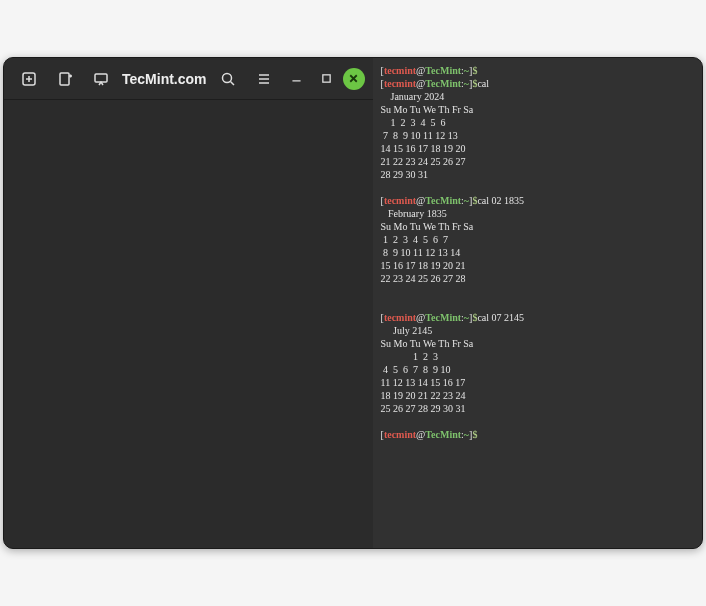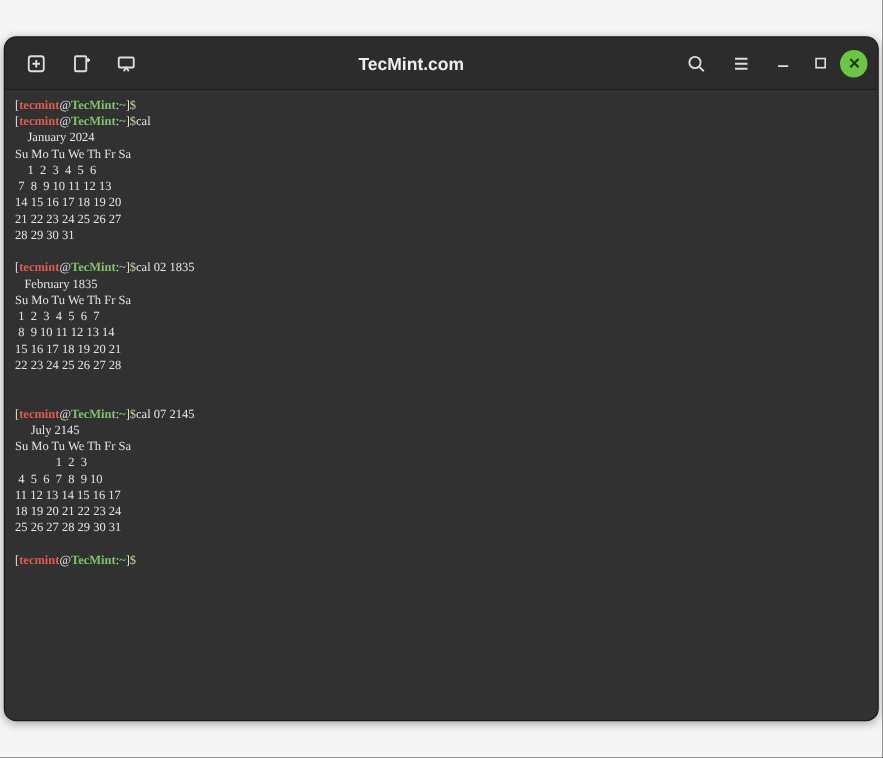--- a/index.html
+++ b/index.html
@@ -4,26 +4,26 @@
 <style>
   * { box-sizing: border-box; }
   body {
     margin: 0; padding: 0;
     background: #f5f5f5;
     font-family: sans-serif;
     display: flex; align-items: center; justify-content: center;
     width: 706px; height: 606px;
   }
   .window {
-    width: 700px; height: 548px;
+    width: 700px; height: 492px;
     background: #2b2b2b;
     border-radius: 10px;
     border: 1px solid #1a1a1a;
     overflow: hidden;
-    display: flex; flex-direction: column;
+    display: flex; flex-direction: row;
     box-shadow: 0 2px 8px rgba(0,0,0,.3);
   }
   .titlebar {
     height: 42px;
     background: #2c2c2c;
     display: flex; align-items: center;
     padding: 0 8px;
     gap: 4px;
     border-bottom: 1px solid #1d1d1d;
   }

